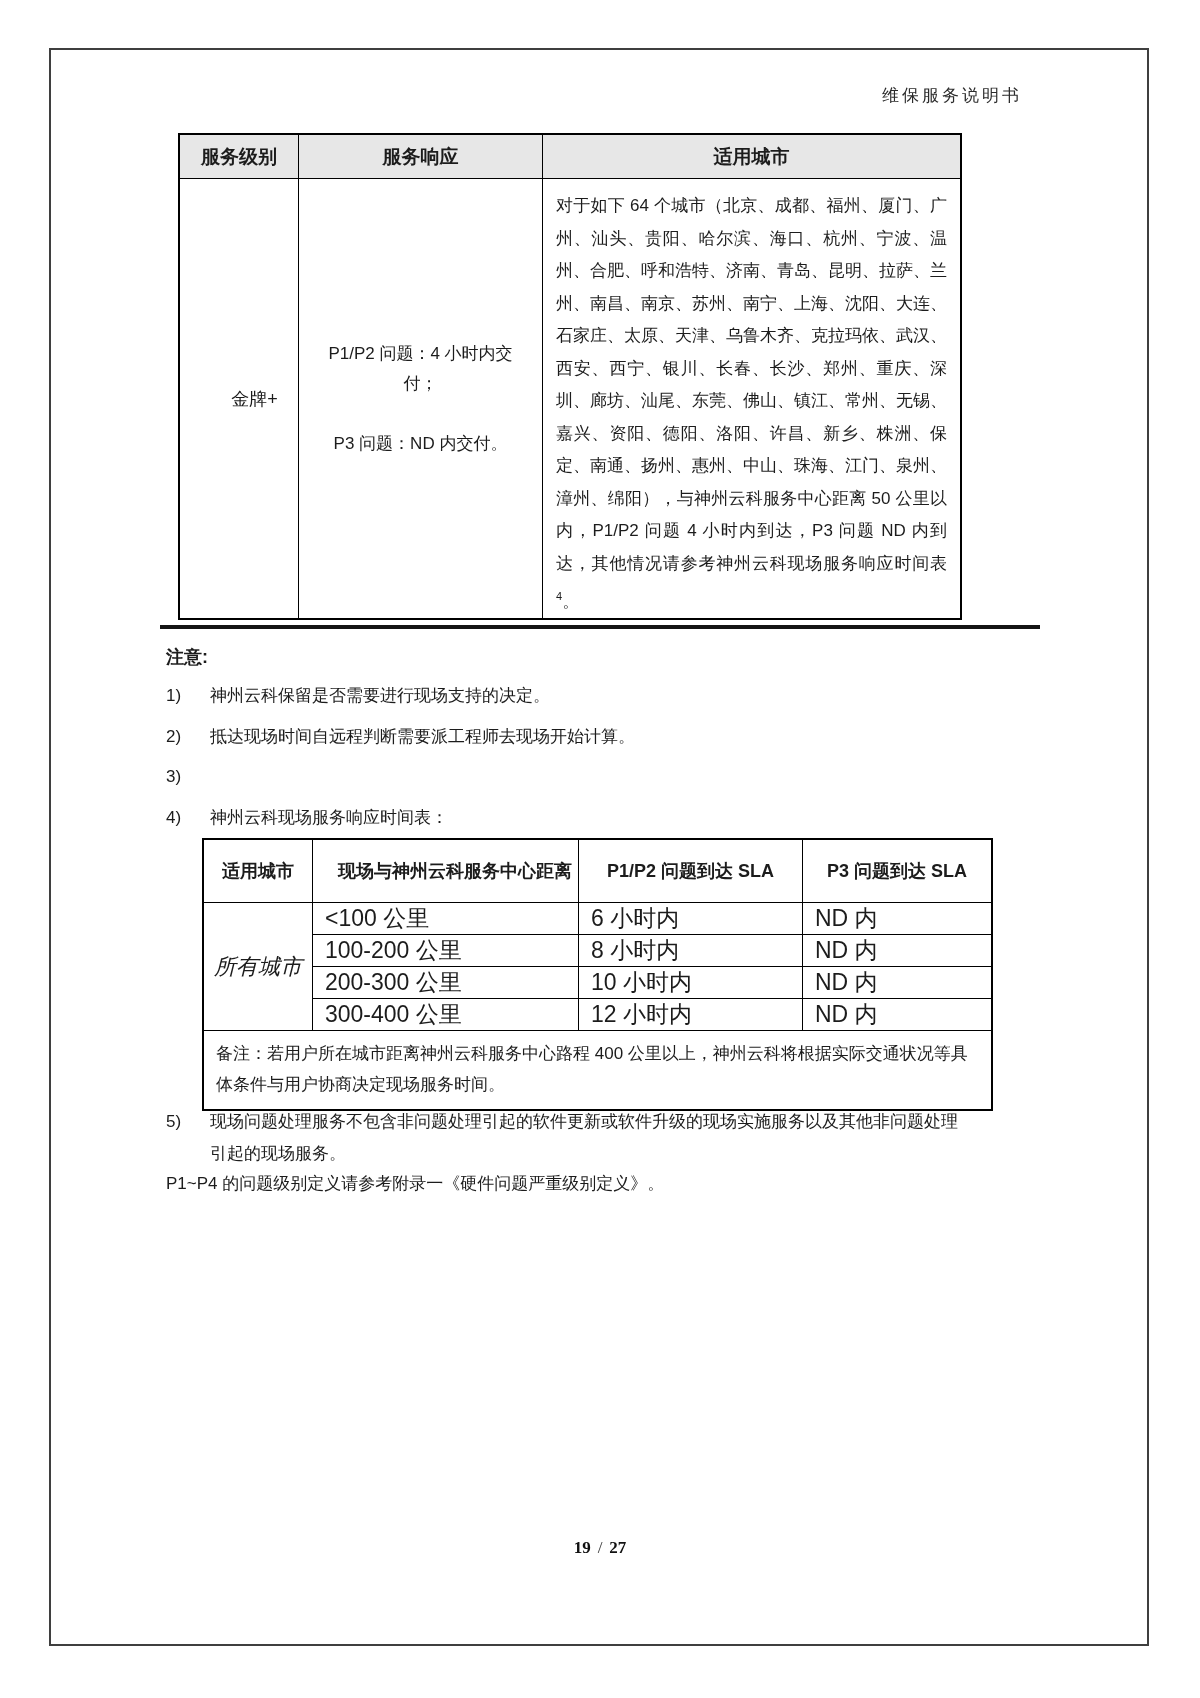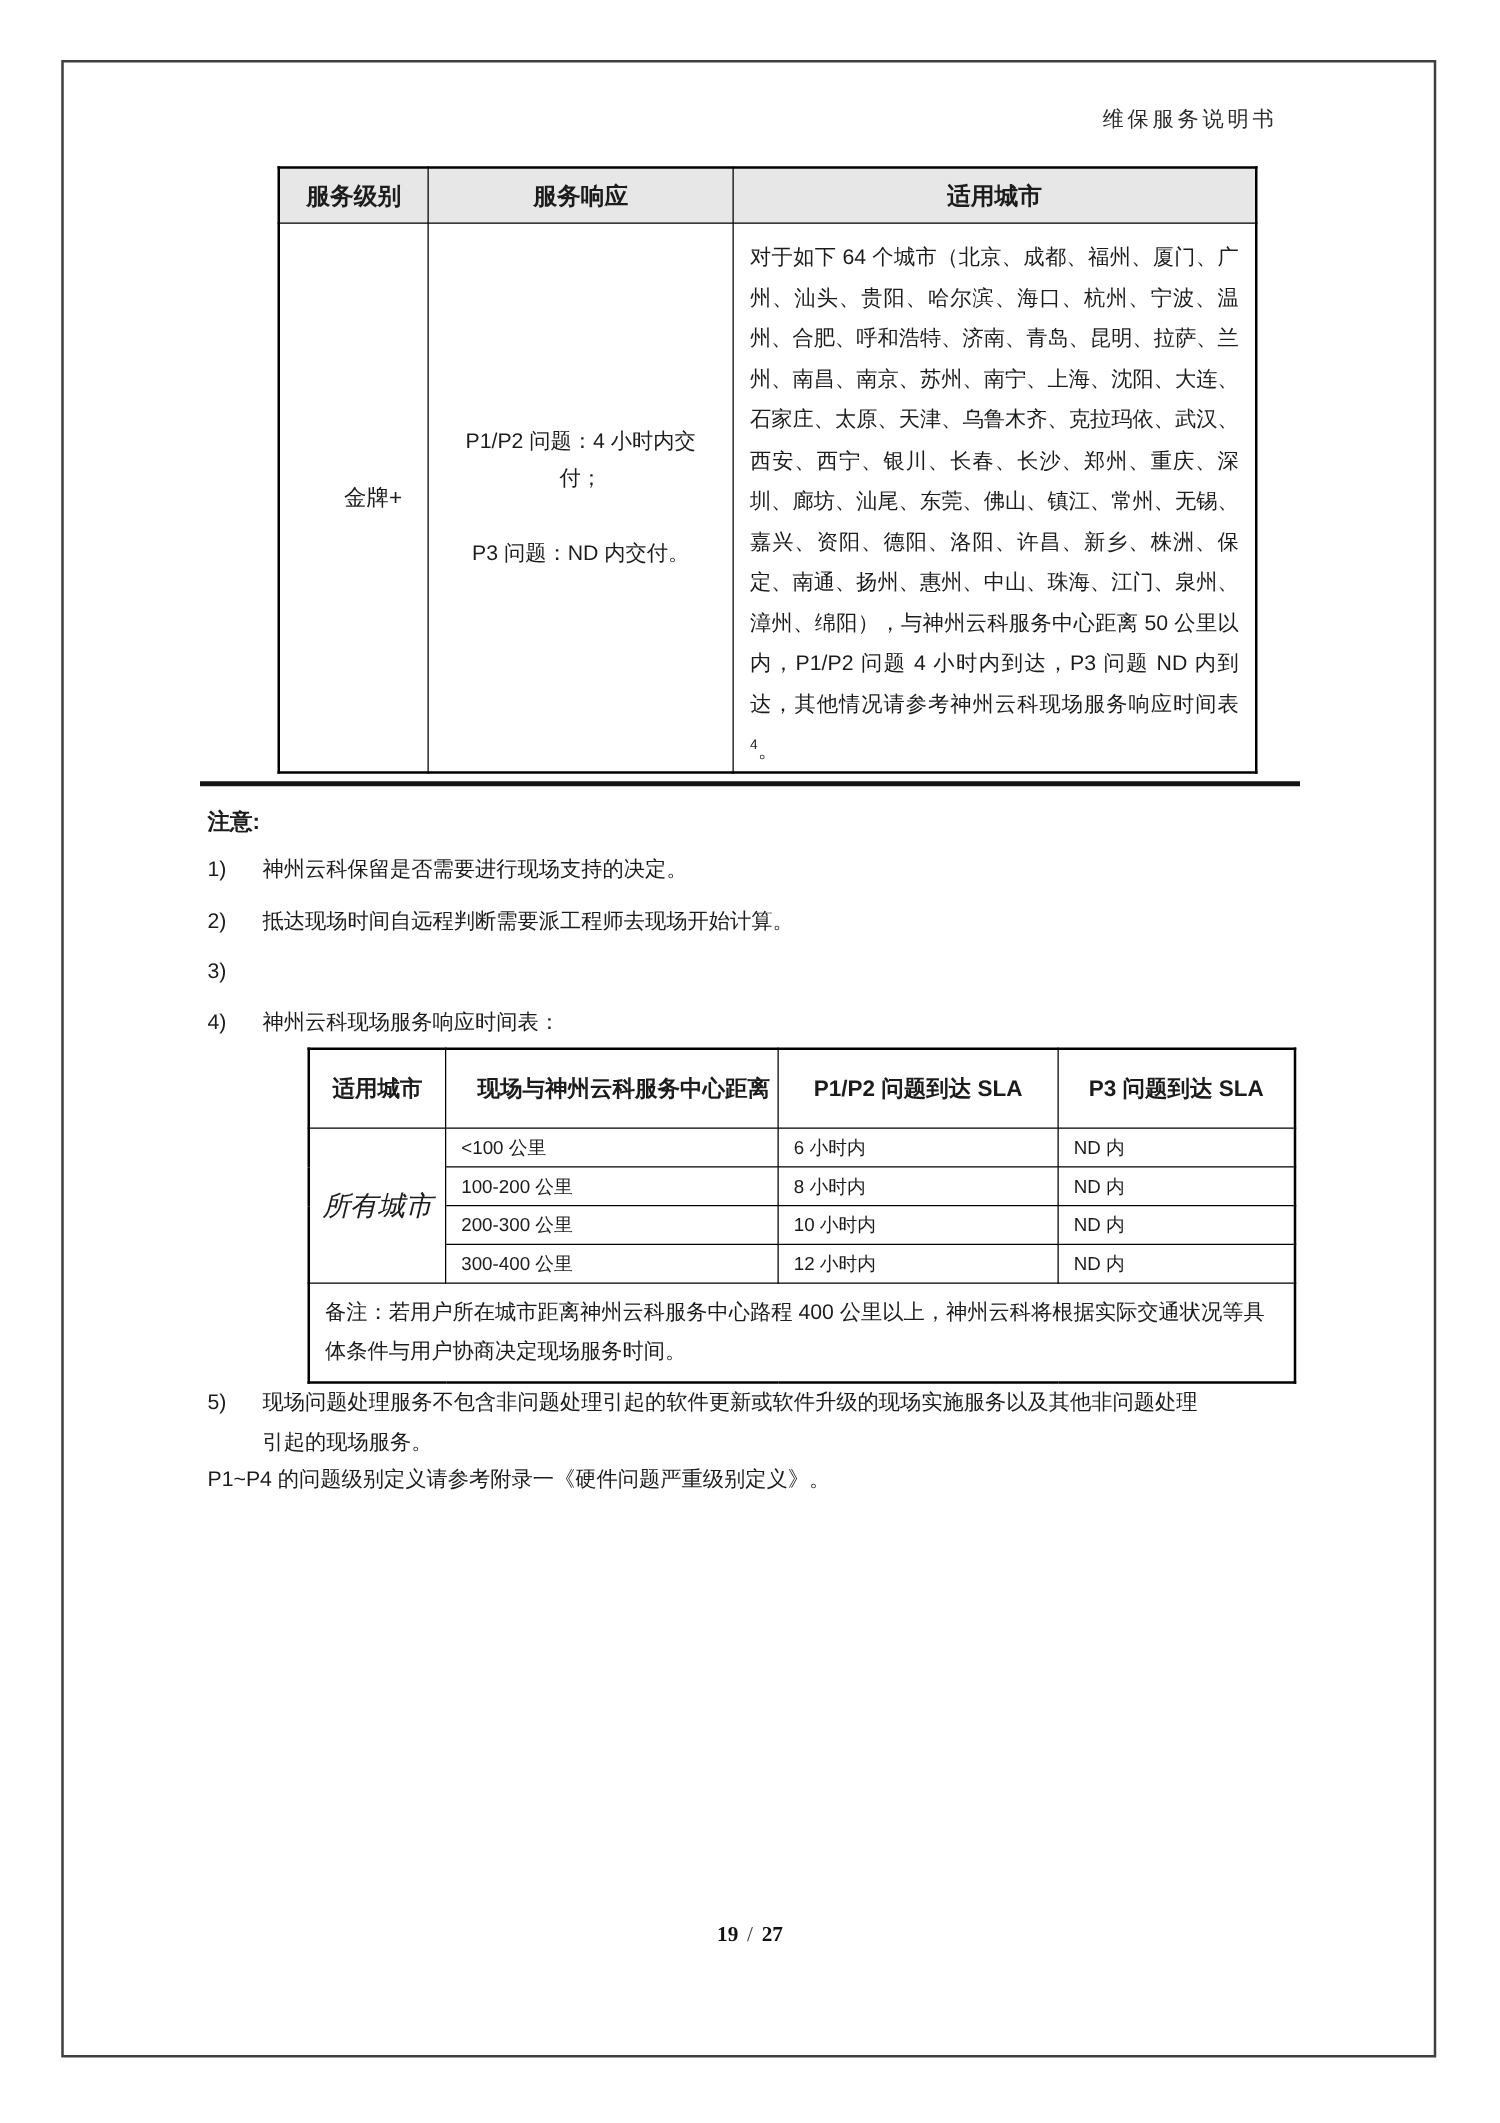--- a/index.html
+++ b/index.html
@@ -10,21 +10,21 @@
   }
   .frame {
     position:absolute; left:49px; top:48px; width:1100px; height:1598px;
     border:2px solid var(--frame,#3f3f3f); box-sizing:border-box;
   }
   .doc-title {
     position:absolute; top:84px; right:178px;
     font-family:"Liberation Serif","DejaVu Serif",serif;
     font-size:17px; letter-spacing:3px; color:#2b2b2b;
   }
-  table { border-collapse:collapse; table-layout:fixed;margin-left:44px; }
+  table { border-collapse:collapse; table-layout:fixed; }
   
   .t1wrap { position:absolute; left:178px; top:133px; }
   .t1 { width:784px; border:2px solid var(--border,#000); }
   .t1 th {
     height:43px; background:var(--header_bg,#e7e7e7);
     font-size:19px; font-weight:bold; border:1px solid var(--border,#000); padding:0;
   }
   .t1 td { border:1px solid var(--border,#000);padding-left:32px; }
   .t1 .lvl { width:118px; height:413px; text-align:center; font-size:18px; }
   .t1 .resp { width:243px; text-align:center; font-size:17px; padding:0 20px; vertical-align:middle; }
@@ -46,21 +46,21 @@
   .t2wrap { position:absolute; left:202px; top:838px; }
   .t2 { width:705px; border:2px solid var(--border,#000); }
   .t2 th {
     font-weight:bold; font-size:18px; border:1px solid var(--border,#000);
     height:62px; line-height:27px; padding:0 4px; background:#fff; vertical-align:middle;
   }
   .t2 th.c1 { width:100px; }
   .t2 th.c2 { width:238px;padding-left:23px; }
   .t2 th.c3 { width:187px; padding:0 18px; }
   .t2 th.c4 { width:180px; }
-  .t2 td { border:1px solid var(--border,#000); font-size:15px; }
+  .t2 td { border:1px solid var(--border,#000); font-size:23px; }
   .t2 td.cell { height:30px; padding:0 0 0 12px; }
   .t2 td.scope { text-align:center; font-size:22px;font-style:italic; }
   .t2 .noterow td {
     padding:7px 12px 9px 12px; line-height:31px; font-size:17px; text-align:left;
   }
   
   .item5 { position:absolute; left:166px; top:1106px; display:flex; font-size:17px; line-height:32px; }
   .item5 .num { width:44px; flex:none; }
   .item5 .txt { width:748px; text-align:justify; text-justify:inter-ideograph; }
   .closing { position:absolute; left:166px; top:1172px; font-size:17px; }

